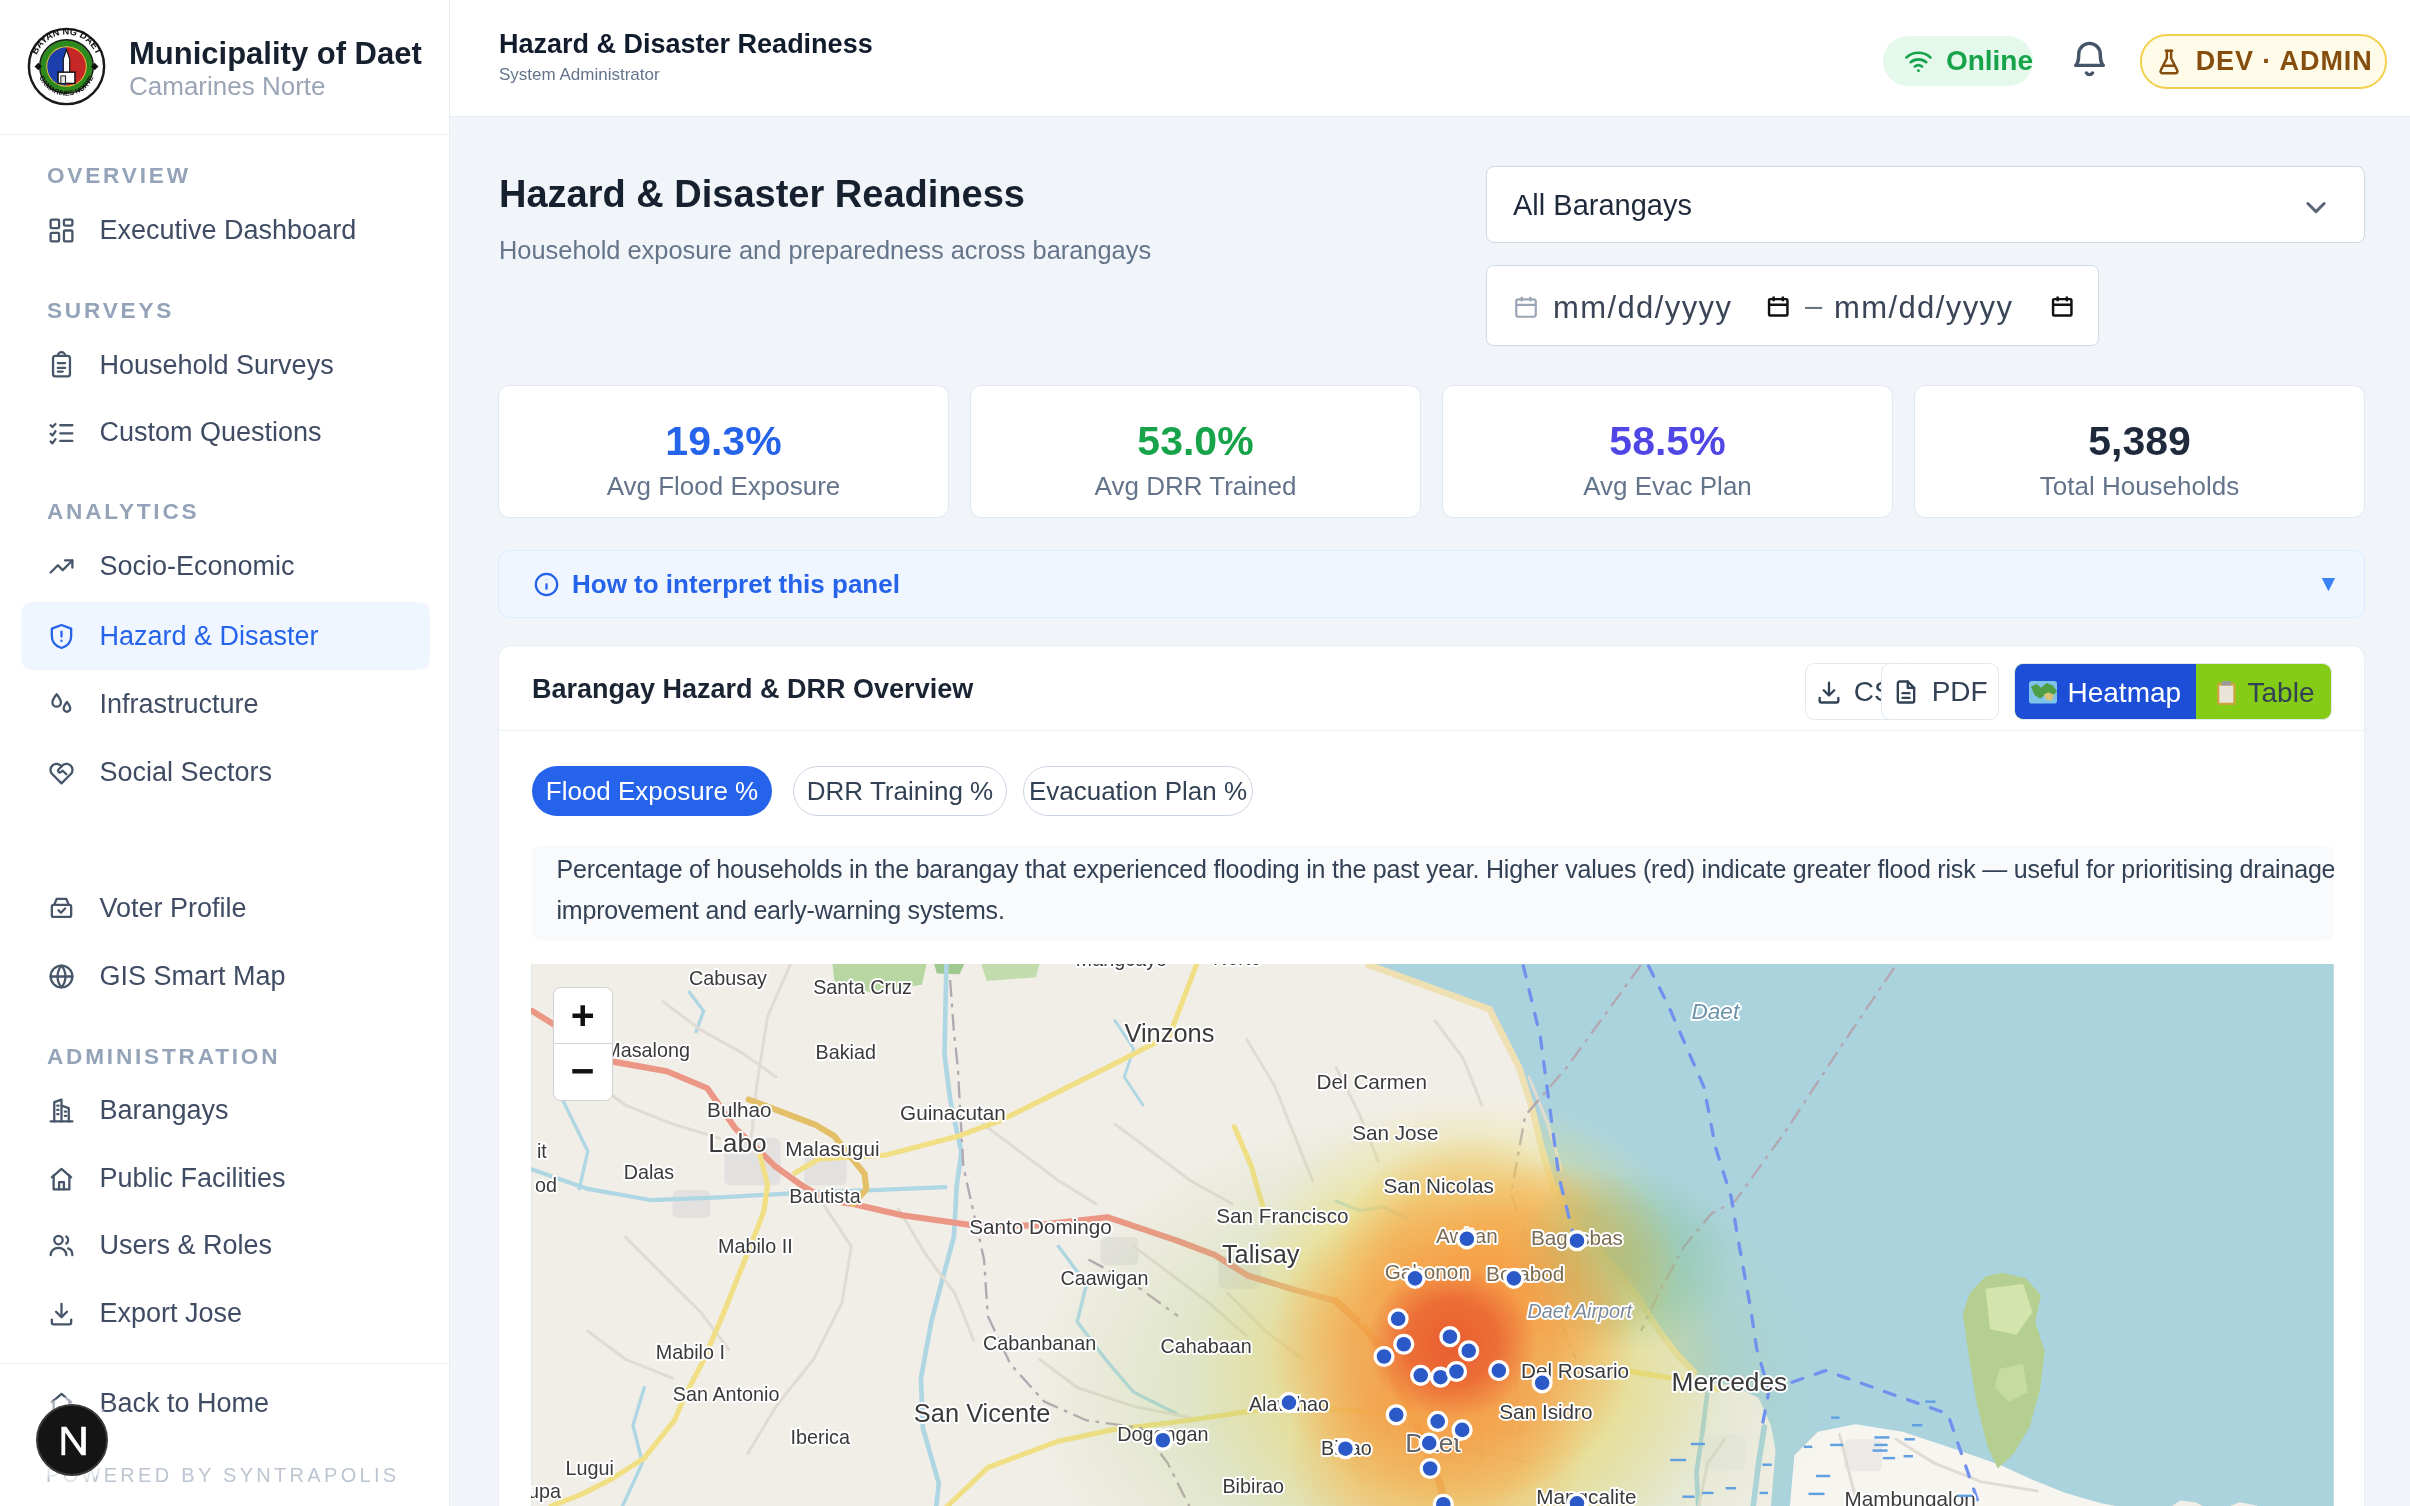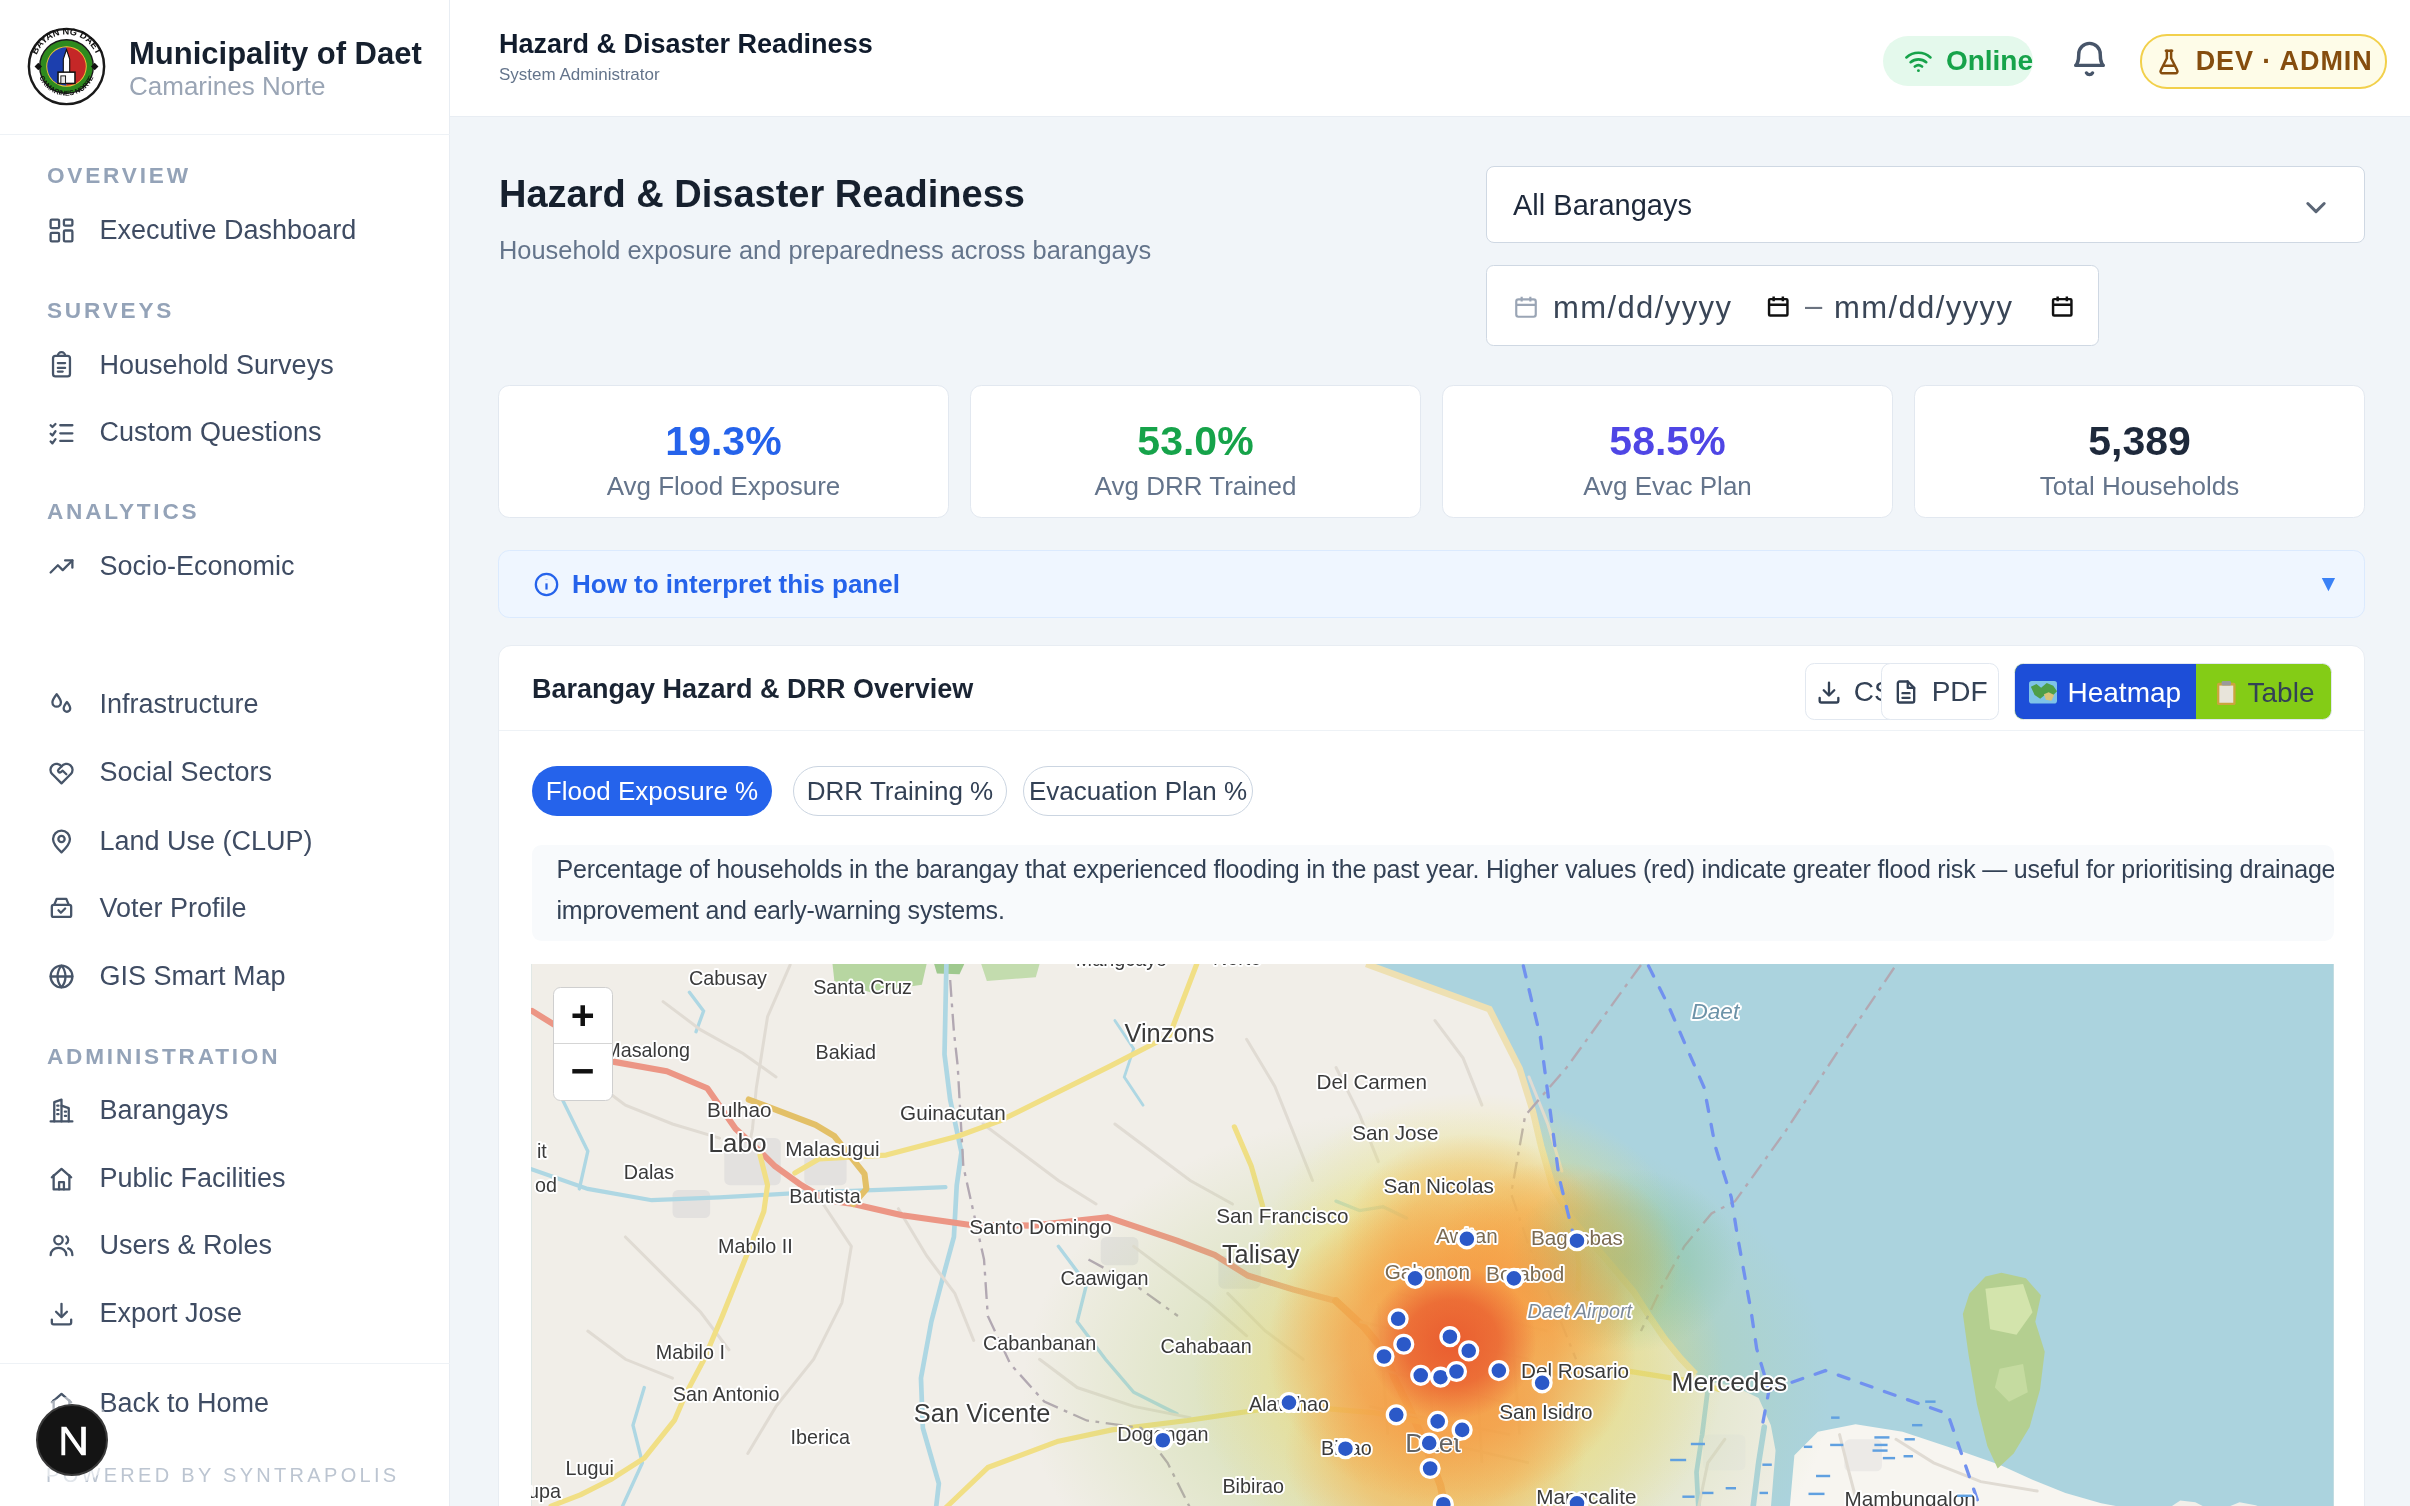--- a/index.html
+++ b/index.html
@@ -90,40 +90,41 @@
       <span>Custom Questions</span>
     </div>
 <div class="sb-label" style="top:499px">ANALYTICS</div>
 <div class="sb-item" style="top:532px">
       <svg viewBox="0 0 24 24" fill="none" stroke="#475569" stroke-width="1.9" stroke-linecap="round" stroke-linejoin="round">
         <path d="M3 17l6-6 4 4 8-8"></path>
         <path d="M15 7h6v6"></path>
       </svg>
       <span>Socio-Economic</span>
     </div>
+<div class="sb-item active" style="top:602px">
+      <svg viewBox="0 0 24 24" fill="none" stroke="#2563eb" stroke-width="1.9" stroke-linecap="round" stroke-linejoin="round">
+        <path d="M12 2.5l8 3v6c0 5-3.5 8.5-8 10-4.5-1.5-8-5-8-10v-6z"></path>
+        <path d="M12 8v4"></path>
+        <path d="M12 15.5v.2"></path>
+      </svg>
+      <span>Hazard &amp; Disaster</span>
+    </div>
 <div class="sb-item" style="top:670px">
       <svg viewBox="0 0 24 24" fill="none" stroke="#475569" stroke-width="1.9" stroke-linecap="round" stroke-linejoin="round">
         <path d="M8 3.5c2 2.5 3.5 4.5 3.5 6.8A3.5 3.5 0 0 1 8 13.8a3.5 3.5 0 0 1-3.5-3.5C4.5 8 6 6 8 3.5z"></path>
         <path d="M16.5 10c1.6 2 2.7 3.6 2.7 5.3a2.7 2.7 0 1 1-5.4 0c0-1.7 1.1-3.3 2.7-5.3z"></path>
       </svg>
       <span>Infrastructure</span>
     </div>
 <div class="sb-item" style="top:738px">
       <svg viewBox="0 0 24 24" fill="none" stroke="#475569" stroke-width="1.9" stroke-linecap="round" stroke-linejoin="round">
         <path d="M19.5 13.5L12 21l-7.5-7.5a5 5 0 1 1 7.5-6.5 5 5 0 1 1 7.5 6.5z"></path>
         <path d="M12 7l-2.5 2.5a1.5 1.5 0 0 0 2 2.2L13 10.5l3 3"></path>
       </svg>
       <span>Social Sectors</span>
-    </div>
-<div class="sb-item" style="top:807px">
-      <svg viewBox="0 0 24 24" fill="none" stroke="#475569" stroke-width="1.9" stroke-linecap="round" stroke-linejoin="round">
-        <path d="M12 21s-7-6.5-7-11a7 7 0 0 1 14 0c0 4.5-7 11-7 11z"></path>
-        <circle cx="12" cy="10" r="2.6"></circle>
-      </svg>
-      <span>Land Use (CLUP)</span>
     </div>
 <div class="sb-item" style="top:874px">
       <svg viewBox="0 0 24 24" fill="none" stroke="#475569" stroke-width="1.9" stroke-linecap="round" stroke-linejoin="round">
         <path d="M6 9l2-5h8l2 5"></path>
         <rect x="4" y="9" width="16" height="10" rx="1.5"></rect>
         <path d="M9.5 13.5l2 2 3.5-3.5"></path>
       </svg>
       <span>Voter Profile</span>
     </div>
 <div class="sb-item" style="top:942px">

